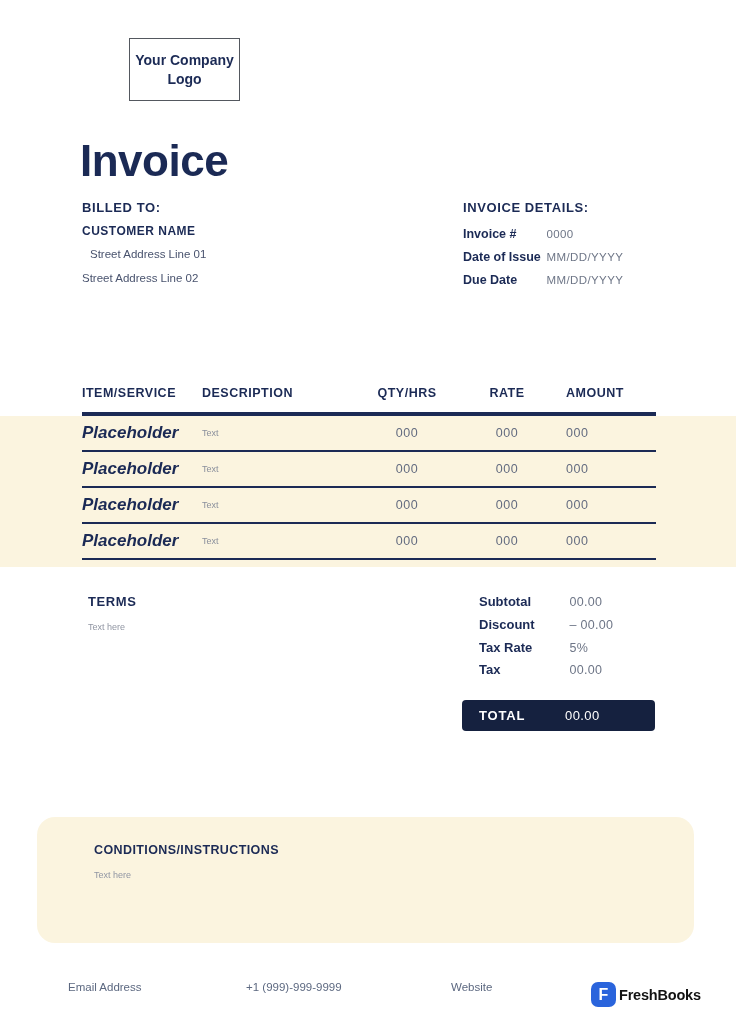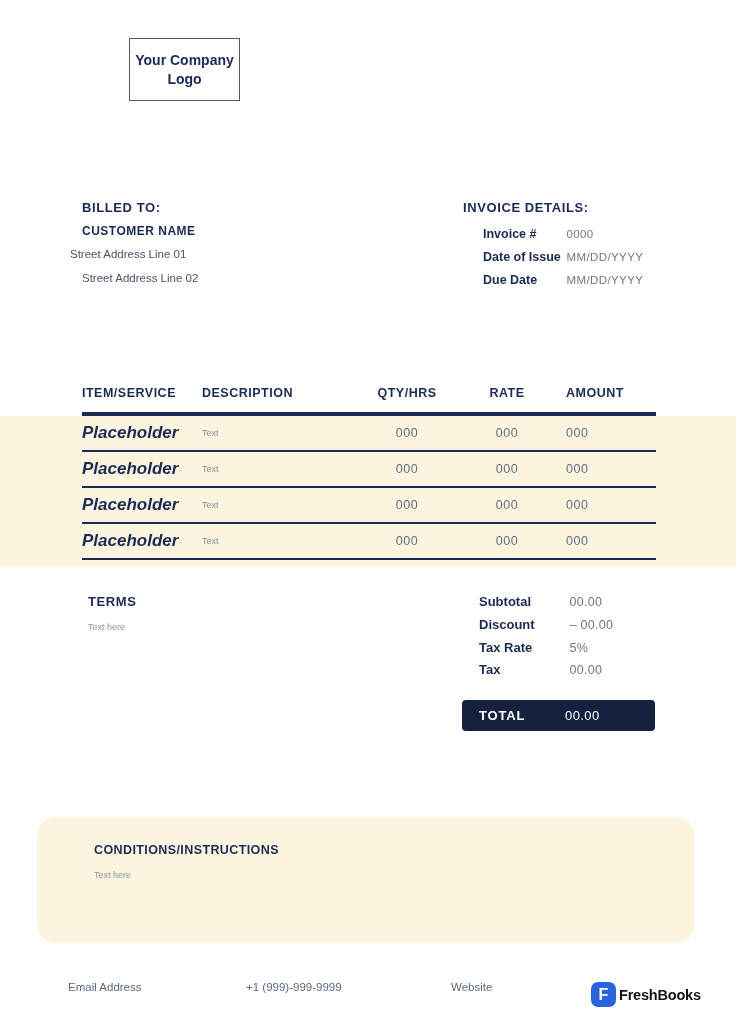--- a/index.html
+++ b/index.html
@@ -20,27 +20,27 @@
   
   .title{position:absolute;left:80px;top:139px;font-size:44px;font-weight:700;
     letter-spacing:-0.5px;color:var(--navy);line-height:1;}
 
   .sec-head{font-size:13px;font-weight:700;letter-spacing:.6px;color:var(--navy);}
   .abs{position:absolute;}
 
   
   .billed-head{left:82px;top:200px;}
   .customer{left:82px;top:224px;font-size:12px;font-weight:700;letter-spacing:.5px;text-align:right;}
-  .addr1{left:70px;top:248px;font-size:11.5px;color:#49536E;}
+  .addr1{left:90px;top:248px;font-size:11.5px;color:#49536E;}
   .addr2{left:82px;top:272px;font-size:11.5px;color:#49536E;}
 
   
   .details-head{left:463px;top:200px;}
   .det-row{position:absolute;left:463px;white-space:nowrap;}
-  .det-row .lbl{display:inline-block;width:79px;font-size:12.5px;font-weight:700;color:var(--navy);margin-left:20px;}
+  .det-row .lbl{display:inline-block;width:79px;font-size:12.5px;font-weight:700;color:var(--navy);}
   .det-row .val{font-size:11.5px;color:var(--muted);letter-spacing:.4px;}
   .det-0{top:224px;} .det-1{top:247px;} .det-2{top:270px;}
 
   
   .tgrid{display:grid;grid-template-columns:120px 150px 110px 90px 104px;align-items:center;}
   .thead{position:absolute;left:82px;top:386px;width:574px;}
   .thead .th{font-size:12.5px;font-weight:700;letter-spacing:.5px;color:var(--navy);}
   .th.center,.td.center{text-align:center;}
   .th.amount,.td.amount{padding-left:14px;}
   .thick-rule{position:absolute;left:82px;top:412px;width:574px;height:4px;background:var(--navy);}
@@ -87,20 +87,21 @@
 
 <div class="page">
 
   <div class="logo-box">
     <div>
       <span>Your Company</span><br>
       <span>Logo</span>
     </div>
   </div>
 
+  <div class="title">Invoice</div>
 
   <div class="abs sec-head billed-head">BILLED TO:</div>
   <div class="abs customer">CUSTOMER NAME</div>
   <div class="abs addr1">Street Address Line 01</div>
   <div class="abs addr2">Street Address Line 02</div>
 
   <div class="abs sec-head details-head">INVOICE DETAILS:</div>
   <div class="det-row det-0">
     <span class="lbl">Invoice #</span>
     <span class="val">0000</span>

